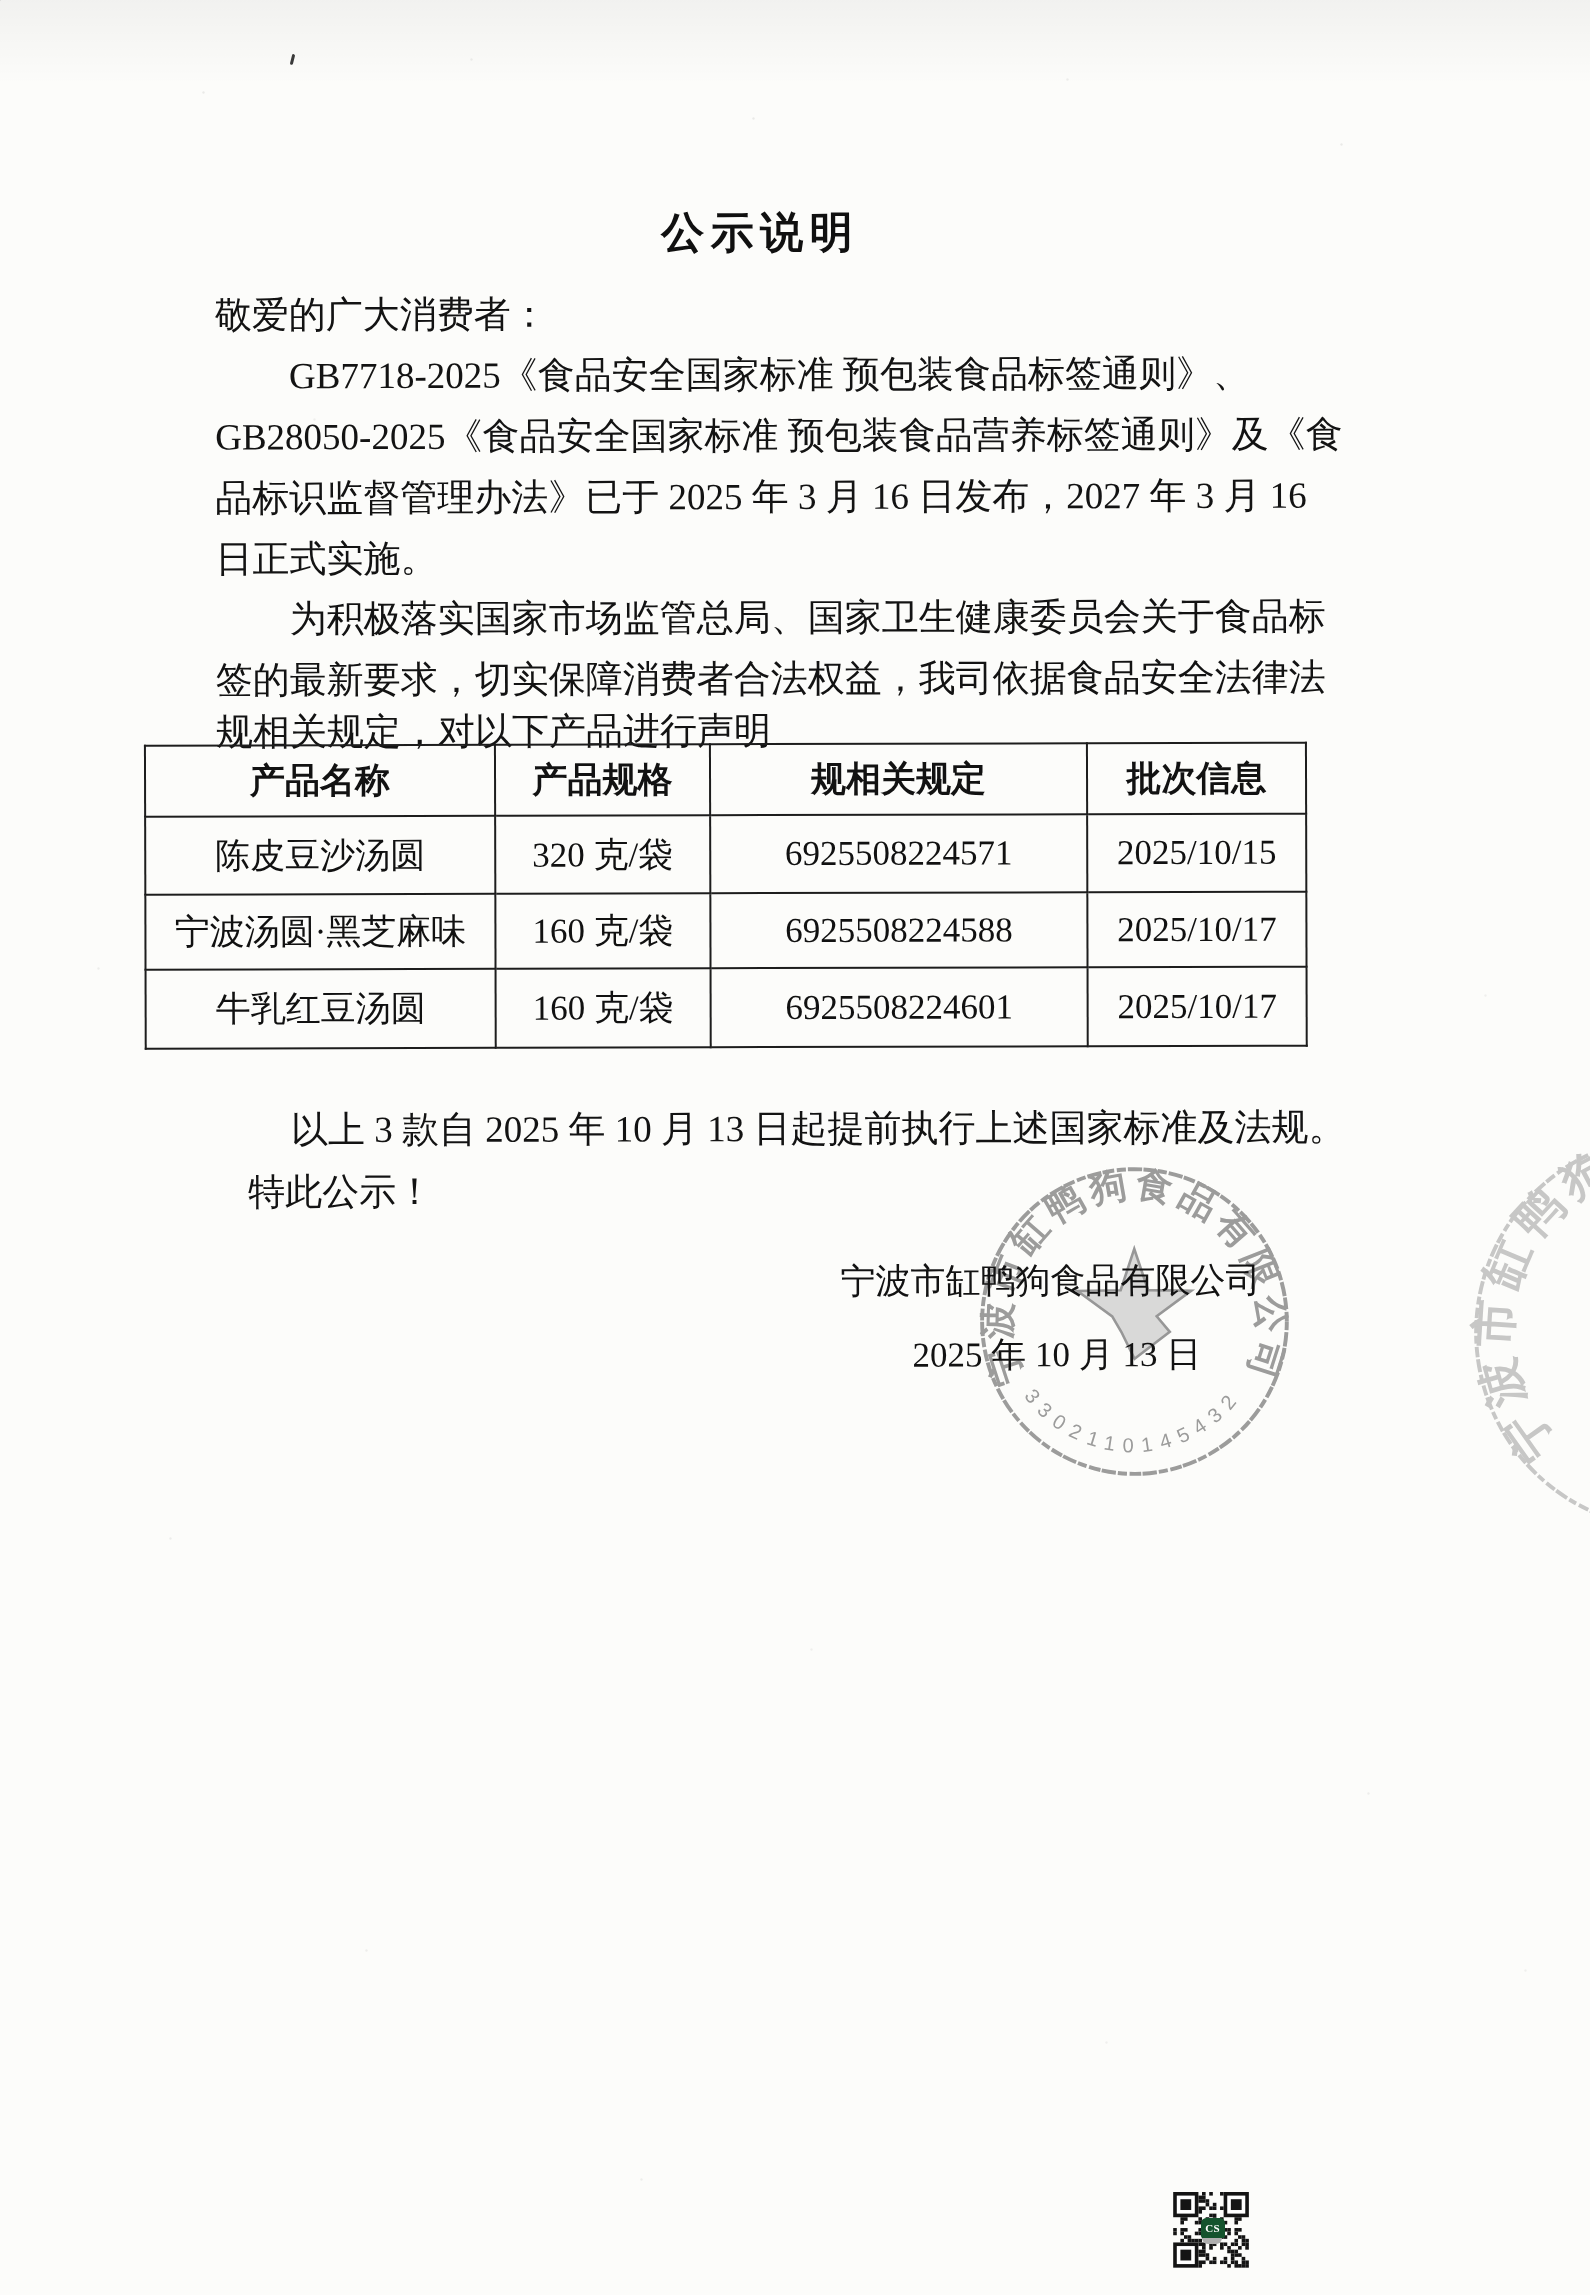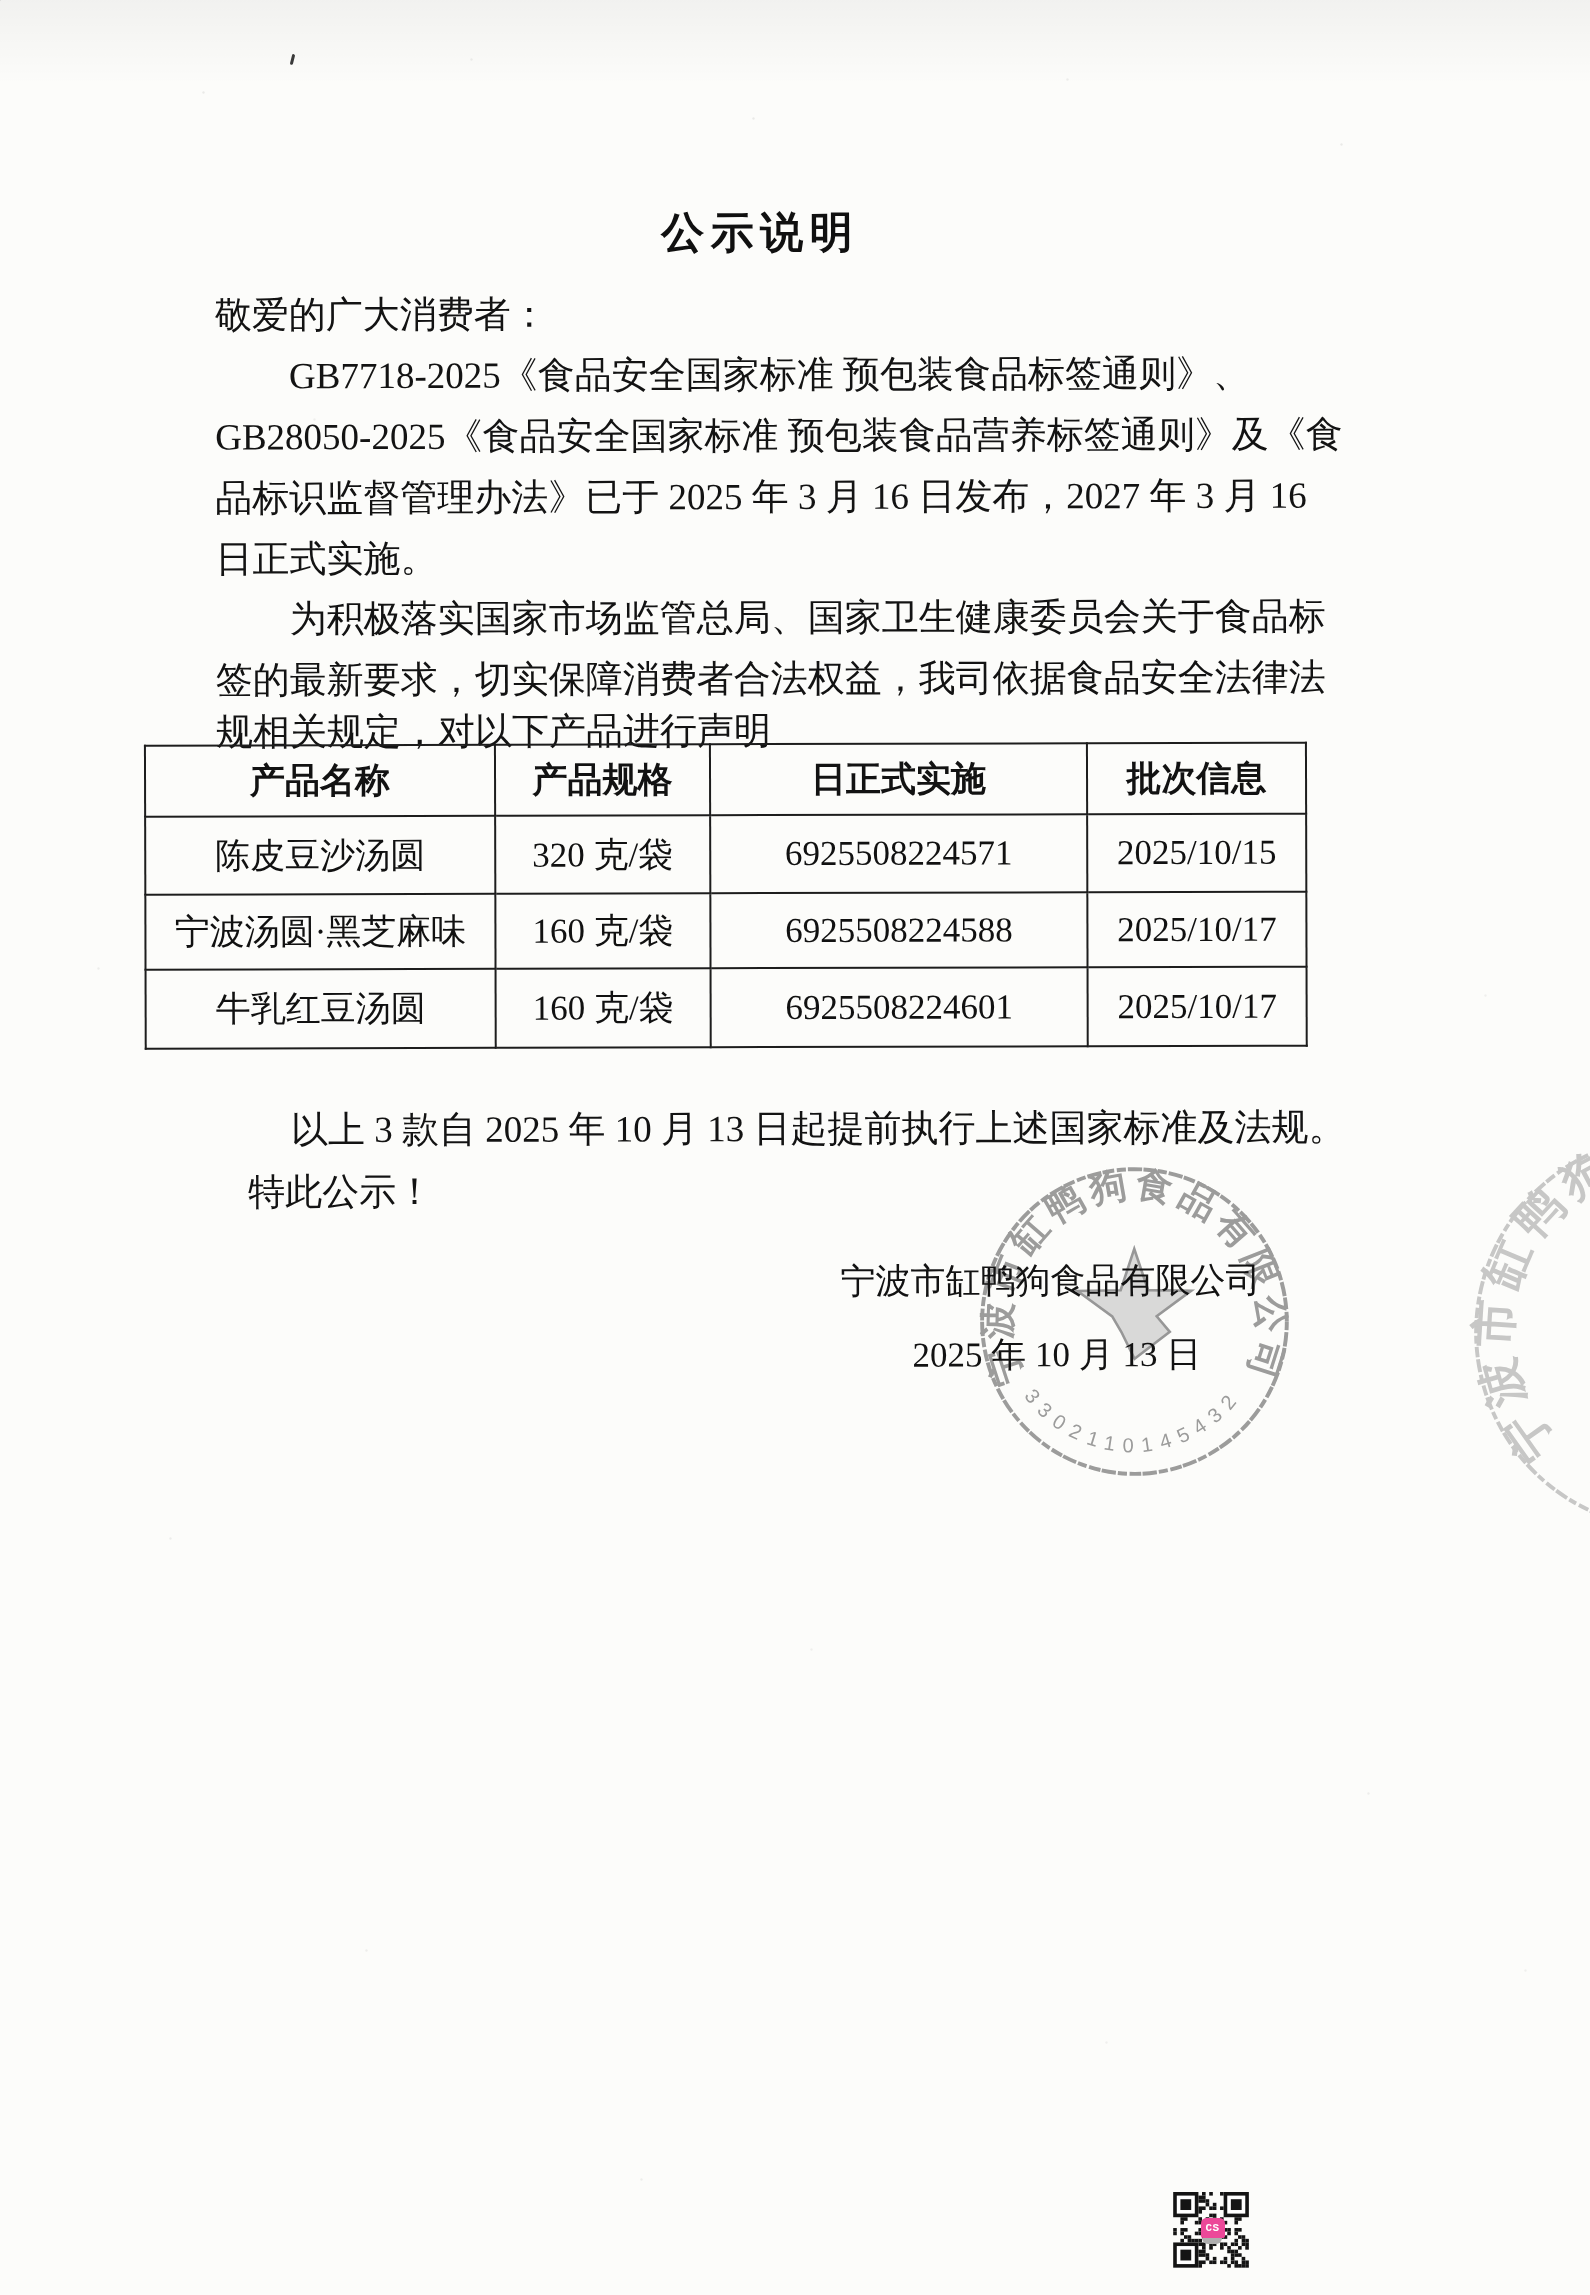--- a/index.html
+++ b/index.html
@@ -56,23 +56,23 @@
   }
   .row-1 td{height:76px;} .row-2 td{height:73px;} .row-3 td{height:77px;}
   .sig-company{position:absolute;left:840px;top:1258px;font-size:35px;white-space:pre;color:#121212;}
   .sig-date{position:absolute;left:912px;top:1332px;font-size:35px;white-space:pre;color:#121212;}
   .seal-svg{position:absolute;pointer-events:none;}
   .seal-1{left:967px;top:1157px;width:334px;height:340px;opacity:0.88;}
   .seal-2{left:1456px;top:1122px;width:432px;height:432px;opacity:0.55;}
   .qr-wrap{position:absolute;left:1173px;top:2192px;width:79px;height:76px;}
   .cs-logo{
     position:absolute;left:27.5px;top:26px;width:24px;height:19.6px;
-    background:#ec4899;border-radius:5.2px 5.2px 2px 2px;
+    background:#14532d;border-radius:5.2px 5.2px 2px 2px;
     display:flex;align-items:center;justify-content:center;
-    font-family:Liberation Mono, monospace;font-weight:700;
+    font-family:Liberation Serif, serif;font-weight:700;
     font-size:11px;color:#fff;letter-spacing:0.3px;
   }
   .cs-logo-tab{
     position:absolute;left:29.4px;top:46px;width:20px;height:5.9px;
     background:#aeaeae;border-radius:0 0 5.9px 5.9px;
   }
   .credit-text{
     position:absolute;left:1268px;top:2204px;font-size:41px;color:#1d1d1d;
     white-space:pre;letter-spacing:1.3px;
   }
@@ -103,21 +103,21 @@
       <colgroup>
           <col style="width:350px">
           <col style="width:215px">
           <col style="width:377px">
           <col style="width:219px">
         </colgroup>
       <tbody>
           <tr>
         <th>产品名称</th>
         <th>产品规格</th>
-        <th>日正式实施</th>
+        <th>规相关规定</th>
         <th>批次信息</th>
       </tr>
       <tr class="row-1">
         <td>陈皮豆沙汤圆</td>
         <td>320 克/袋</td>
         <td>6925508224571</td>
         <td>2025/10/15</td>
       </tr>
       <tr class="row-2">
         <td>宁波汤圆·黑芝麻味</td>

